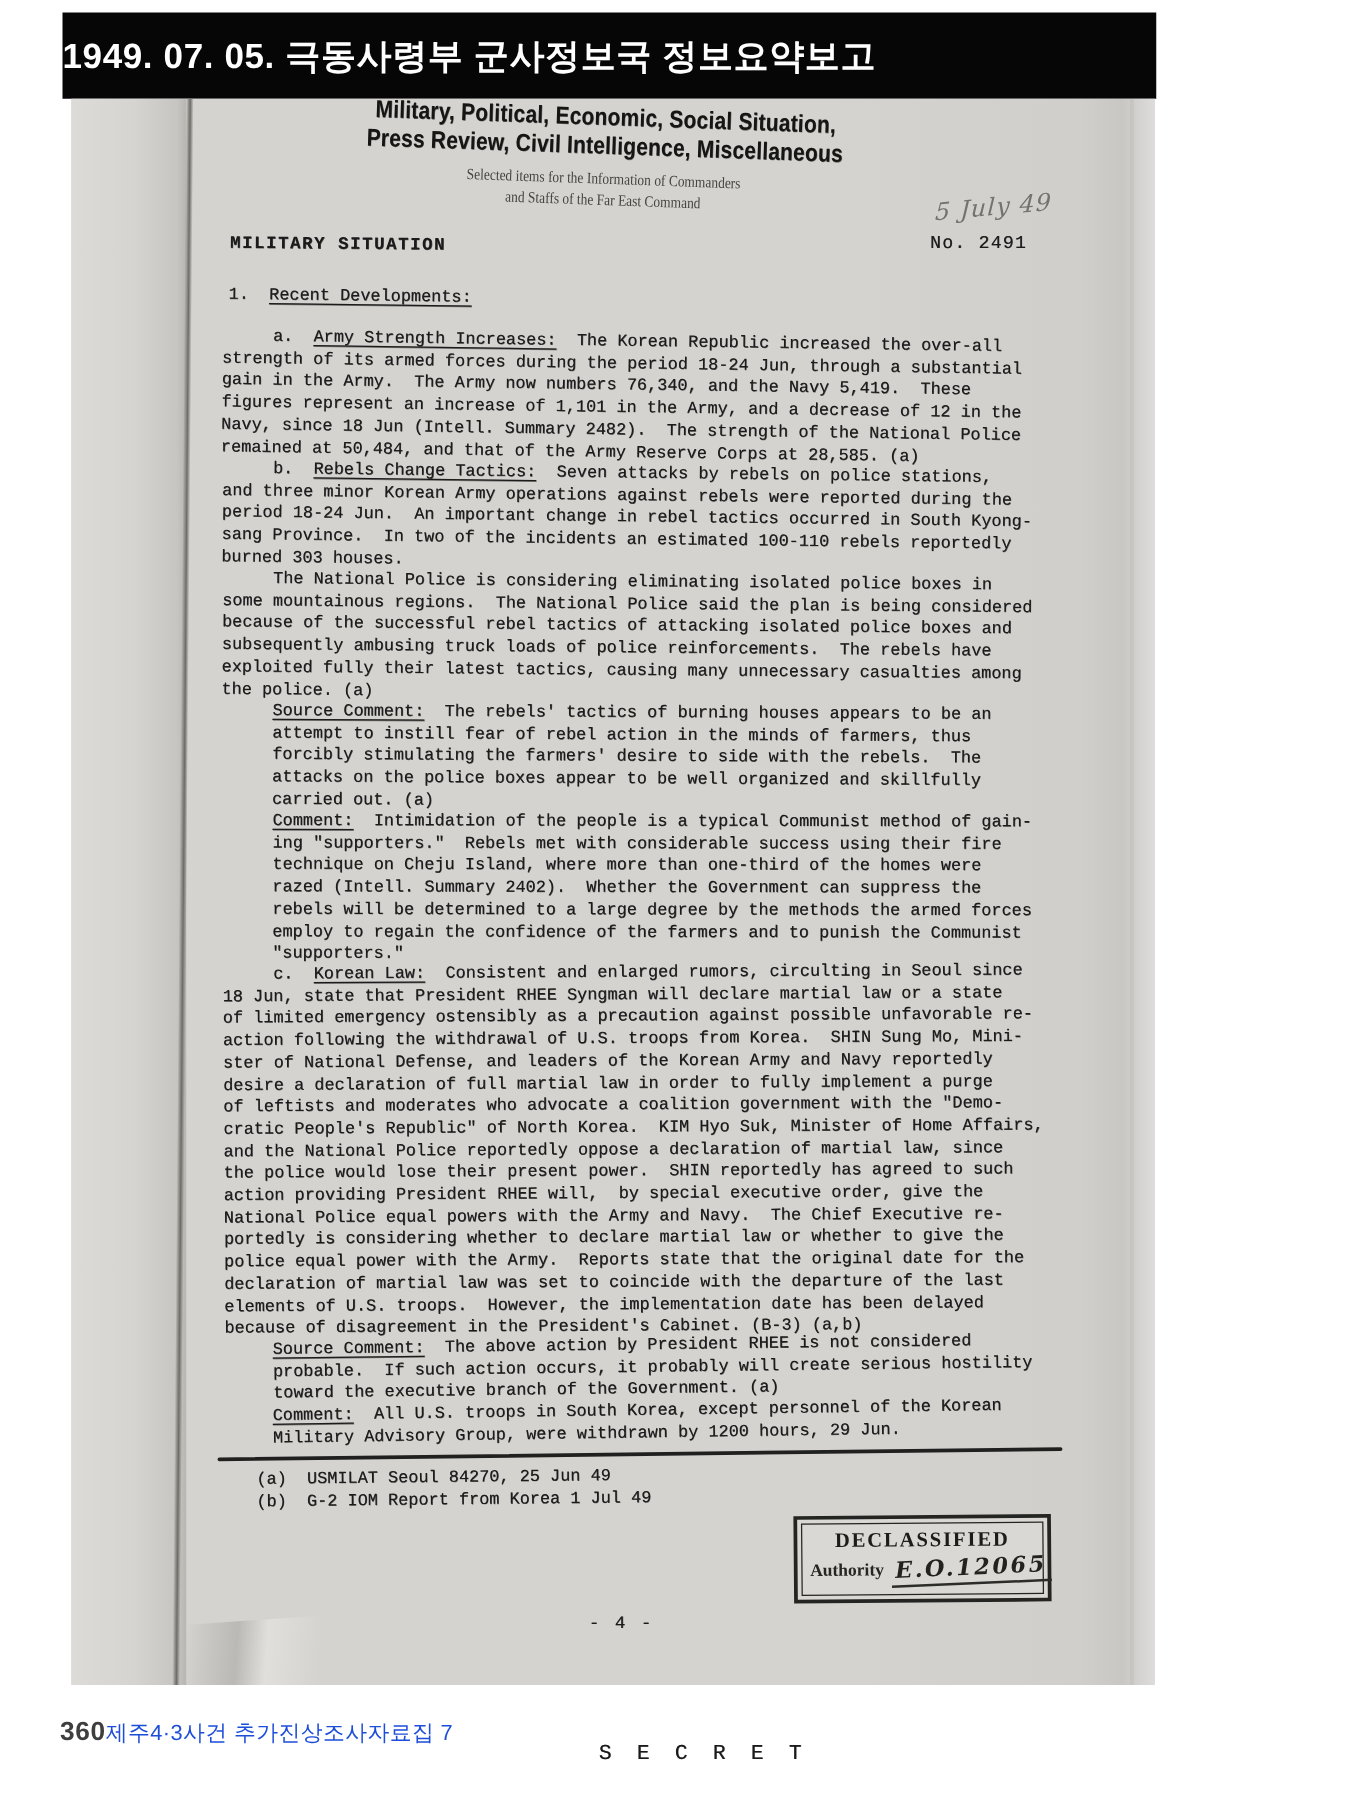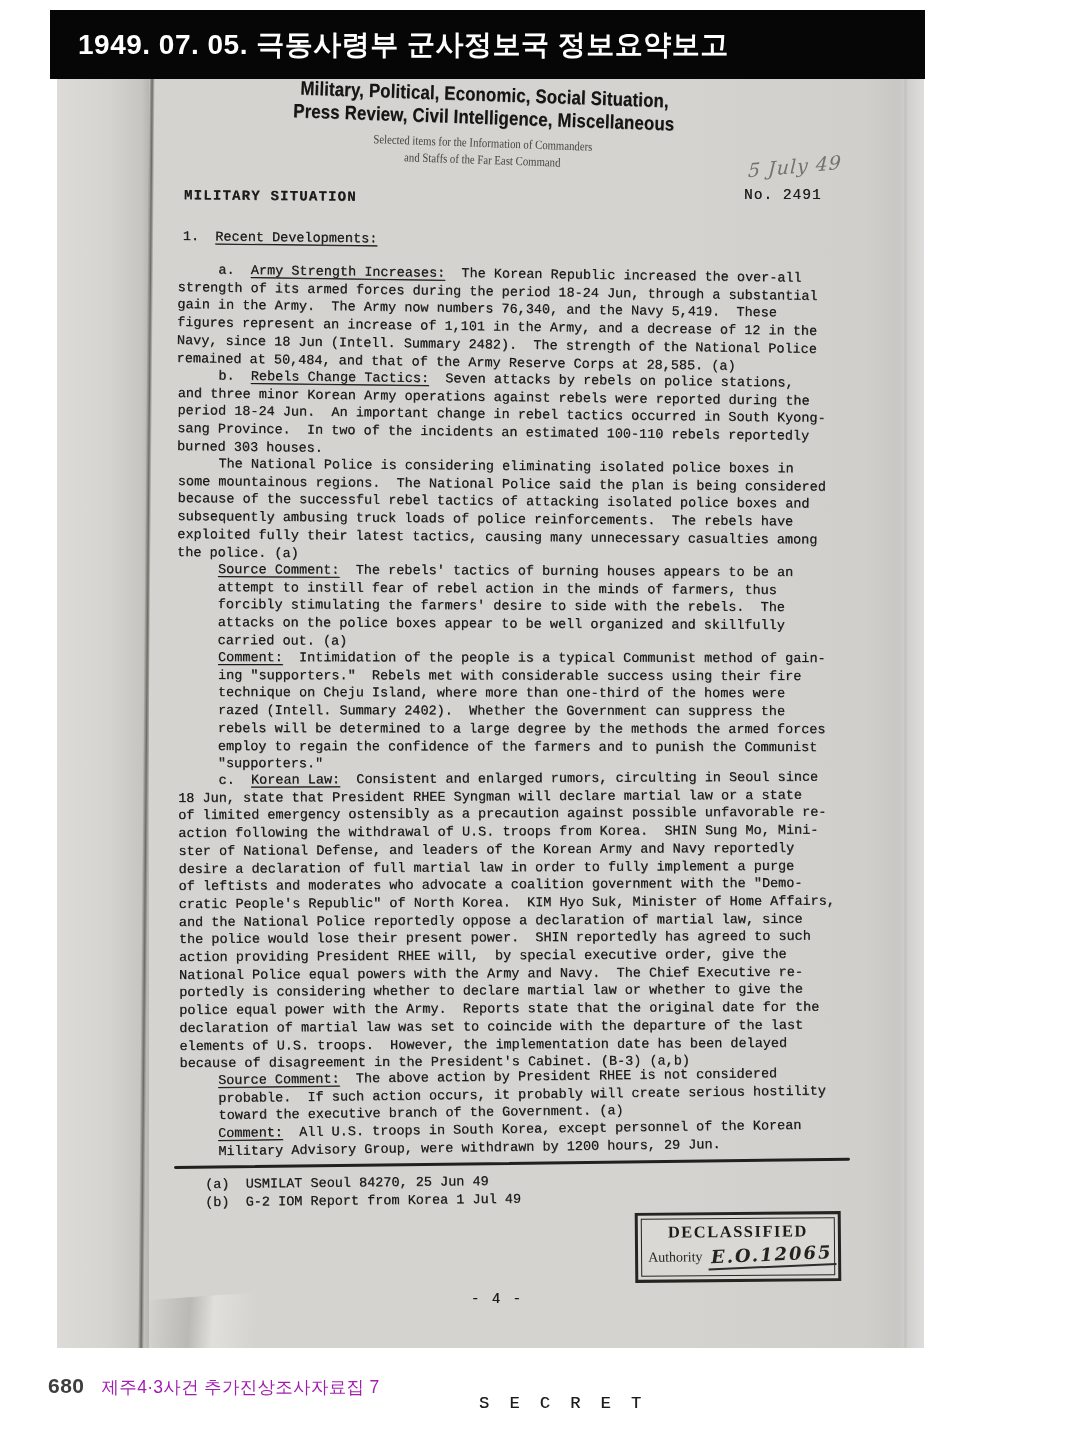--- a/index.html
+++ b/index.html
@@ -4,21 +4,21 @@
 <style>
   html,body{margin:0;padding:0;}
   body{
     width:1080px;height:1439px;position:relative;background:#ffffff;
     font-family:"Liberation Sans",sans-serif;overflow:hidden;
   }
   
   .banner{
     position:absolute;left:50px;top:10px;width:875px;height:69px;
     background:#060606;color:#ffffff;display:flex;align-items:center;
-    padding-left:28px;box-sizing:border-box;
+    box-sizing:border-box;
     font-weight:bold;font-size:28px;letter-spacing:0.5px;
     font-family:"Liberation Sans",sans-serif;
   }
   
   .scan{
     position:absolute;left:57px;top:79px;width:867px;height:1269px;
     background:linear-gradient(90deg,#dbdad7 0%,#d4d3d0 12%,#d4d3d0 70%,#d0cfcc 93%,#c8c7c4 97%,#dedddb 100%);
     overflow:hidden;
   }
   .left-page{
@@ -91,39 +91,39 @@
   .stamp-inner{
     border:1.5px solid #242422;padding:3px 6px 7px 6px;text-align:center;
   }
   .stamp-title{
     font-family:"Liberation Serif","DejaVu Serif",serif;font-weight:bold;
     font-size:16.5px;letter-spacing:1.5px;color:#1c1c1a;
   }
   .stamp-auth{margin-top:2px;white-space:nowrap;}
   .stamp-auth-label{
     font-family:"Liberation Serif","DejaVu Serif",serif;
-    font-size:14px;color:#262624;
+    font-size:14px;color:#262624;font-weight:bold;
   }
   .stamp-auth-value{
     display:inline-block;font-family:"DejaVu Serif","Liberation Serif",serif;
     font-style:italic;font-weight:600;font-size:18px;color:#22221f;
     letter-spacing:2px;border-bottom:2px solid #2c2c2a;margin-left:6px;
     transform:rotate(-2deg);padding:0 3px 1px 3px;
   }
   .page-num{position:absolute;left:457px;top:1291px;width:80px;text-align:center;font-size:14px;letter-spacing:2px;}
   .classification{position:absolute;left:443px;top:1395px;font-size:17px;letter-spacing:5px;white-space:pre;margin-left:36px;}
   
   .caption{
     position:absolute;left:48px;top:1374px;display:flex;align-items:baseline;
   }
   .caption .cap-num{
     font-weight:bold;font-size:21px;color:#3e3e3e;letter-spacing:0.5px;
   }
   .caption .cap-title{
-    font-size:17.5px;color:#a21caf;margin-left:17px;letter-spacing:0.3px;
+    font-size:17.5px;color:#1d4ed8;letter-spacing:0.3px;
   }
 </style>
 </head>
 <body>
 
 <div class="banner">
   <span>1949. 07. 05. 극동사령부 군사정보국 정보요약보고</span>
 </div>
 
 <div class="scan">
@@ -223,15 +223,15 @@
       </div>
     </div>
   </div>
 
   <div class="tw page-num">- 4 -</div>
   <div class="tw classification">S E C R E T</div>
 
 </div>
 
 <div class="caption">
-  <span class="cap-num">680</span>
+  <span class="cap-num">360</span>
   <span class="cap-title">제주4·3사건 추가진상조사자료집 7</span>
 </div>
 
 </body></html>

